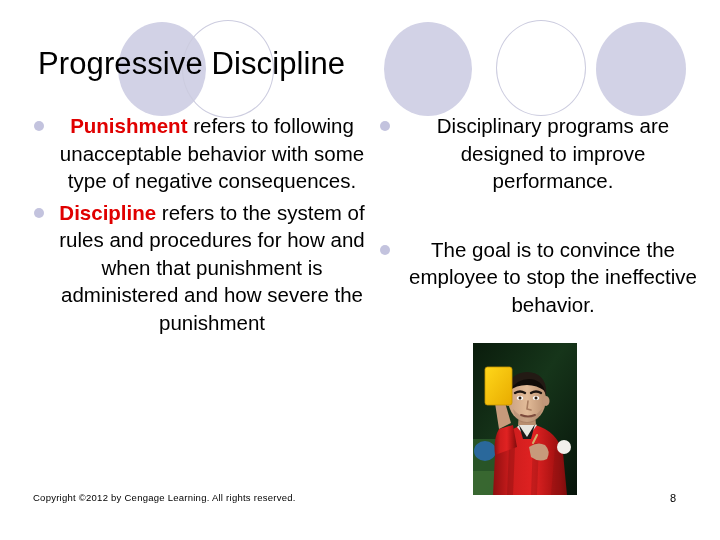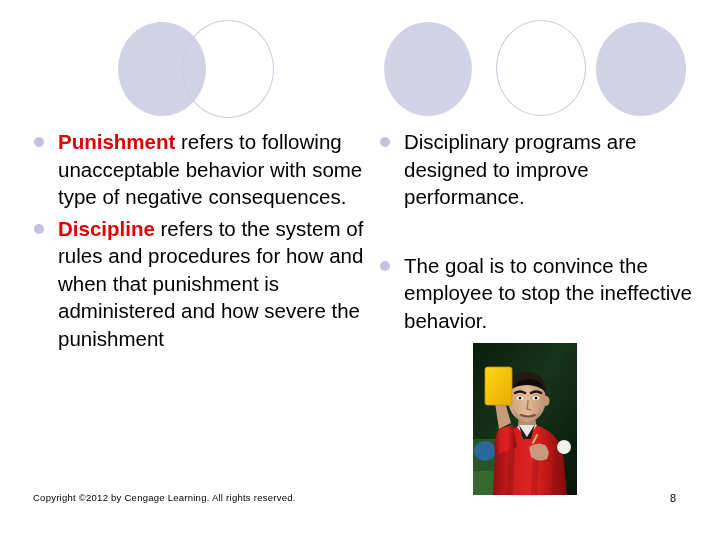--- a/index.html
+++ b/index.html
@@ -54,21 +54,22 @@
     font-size: 31px;
     line-height: 36px;
     color: #000000;
     letter-spacing: 0.1px;
     white-space: nowrap;
   }
 
   
   .col {
     position: absolute;
-    top: 128px;
+    top: 112px;
+    text-align: center;
   }
   .col-left  { left: 26px;  width: 340px; }
   .col-right { left: 372px; width: 330px; }
 
   .bullet-item {
     position: relative;
     display: block;
     padding-left: 32px;
     margin: 0 0 0 0;
     font-size: 20.5px;
@@ -133,20 +134,21 @@
 <div class="slide">
 
   <div class="deco-layer">
     <div class="circle filled c1"></div>
     <div class="circle outline c2"></div>
     <div class="circle filled c3"></div>
     <div class="circle outline c4"></div>
     <div class="circle filled c5"></div>
   </div>
 
+  <div class="title">Progressive Discipline</div>
 
   <div class="col col-left">
 
     <div class="bullet-item">
       <span class="bullet-dot"></span>
       <span class="kw">Punishment</span><span> refers to following unacceptable behavior with some type of negative consequences.</span>
     </div>
 
     <div class="bullet-item">
       <span class="bullet-dot"></span>

